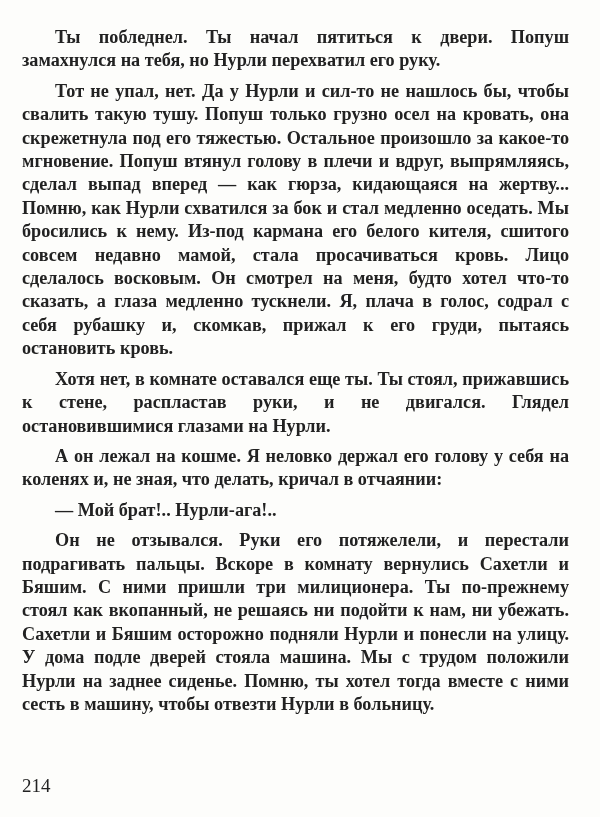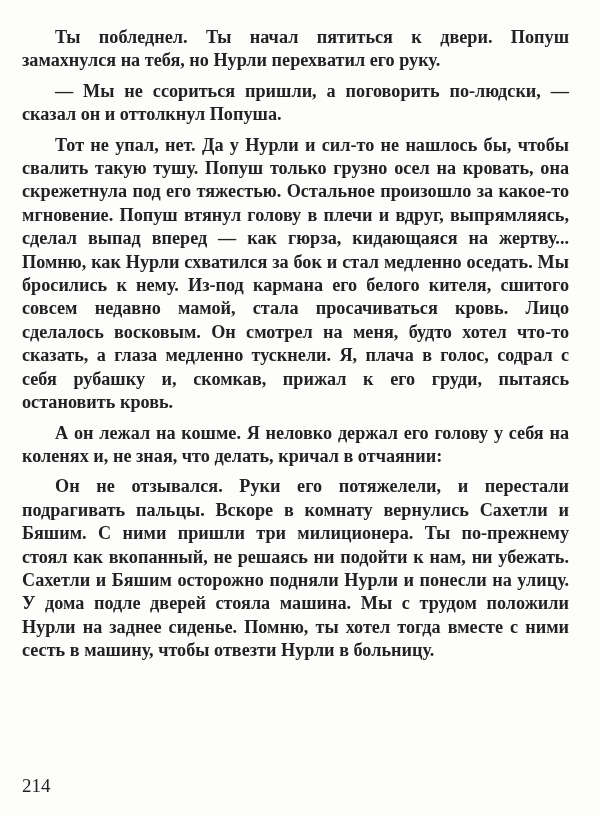--- a/index.html
+++ b/index.html
@@ -21,18 +21,19 @@
     position: absolute; left: 22px; top: 775px;
     font-family: "Liberation Serif", "DejaVu Serif", serif;
     font-size: 19px; color: #222;
   }
 </style>
 </head>
 <body>
 
 <div class="page">
   <p>Ты побледнел. Ты начал пятиться к двери. Попуш замахнулся на тебя, но Нурли перехватил его руку.</p>
-  <p>— Мы не ссориться пришли, а поговорить по-людски, — сказал он и оттолкнул Попуша.</p>
   <p>Тот не упал, нет. Да у Нурли и сил-то не нашлось бы, чтобы свалить такую тушу. Попуш только грузно осел на кровать, она скрежетнула под его тяжестью. Остальное произошло за какое-то мгновение. Попуш втянул голову в плечи и вдруг, выпрямляясь, сделал выпад вперед — как гюрза, кидающаяся на жертву... Помню, как Нурли схватился за бок и стал медленно оседать. Мы бросились к нему. Из-под кармана его белого кителя, сшитого совсем недавно мамой, стала просачиваться кровь. Лицо сделалось восковым. Он смотрел на меня, будто хотел что-то сказать, а глаза медленно тускнели. Я, плача в голос, содрал с себя рубашку и, скомкав, прижал к его груди, пытаясь остановить кровь.</p>
+  <p>Хотя нет, в комнате оставался еще ты. Ты стоял, прижавшись к стене, распластав руки, и не двигался. Глядел остановившимися глазами на Нурли.</p>
   <p>А он лежал на кошме. Я неловко держал его голову у себя на коленях и, не зная, что делать, кричал в отчаянии:</p>
+  <p>— Мой брат!.. Нурли-ага!..</p>
   <p>Он не отзывался. Руки его потяжелели, и перестали подрагивать пальцы. Вскоре в комнату вернулись Сахетли и Бяшим. С ними пришли три милиционера. Ты по-прежнему стоял как вкопанный, не решаясь ни подойти к нам, ни убежать. Сахетли и Бяшим осторожно подняли Нурли и понесли на улицу. У дома подле дверей стояла машина. Мы с трудом положили Нурли на заднее сиденье. Помню, ты хотел тогда вместе с ними сесть в машину, чтобы отвезти Нурли в больницу.</p>
 </div>
 <div class="pagenum">214</div>
 
 </body></html>

